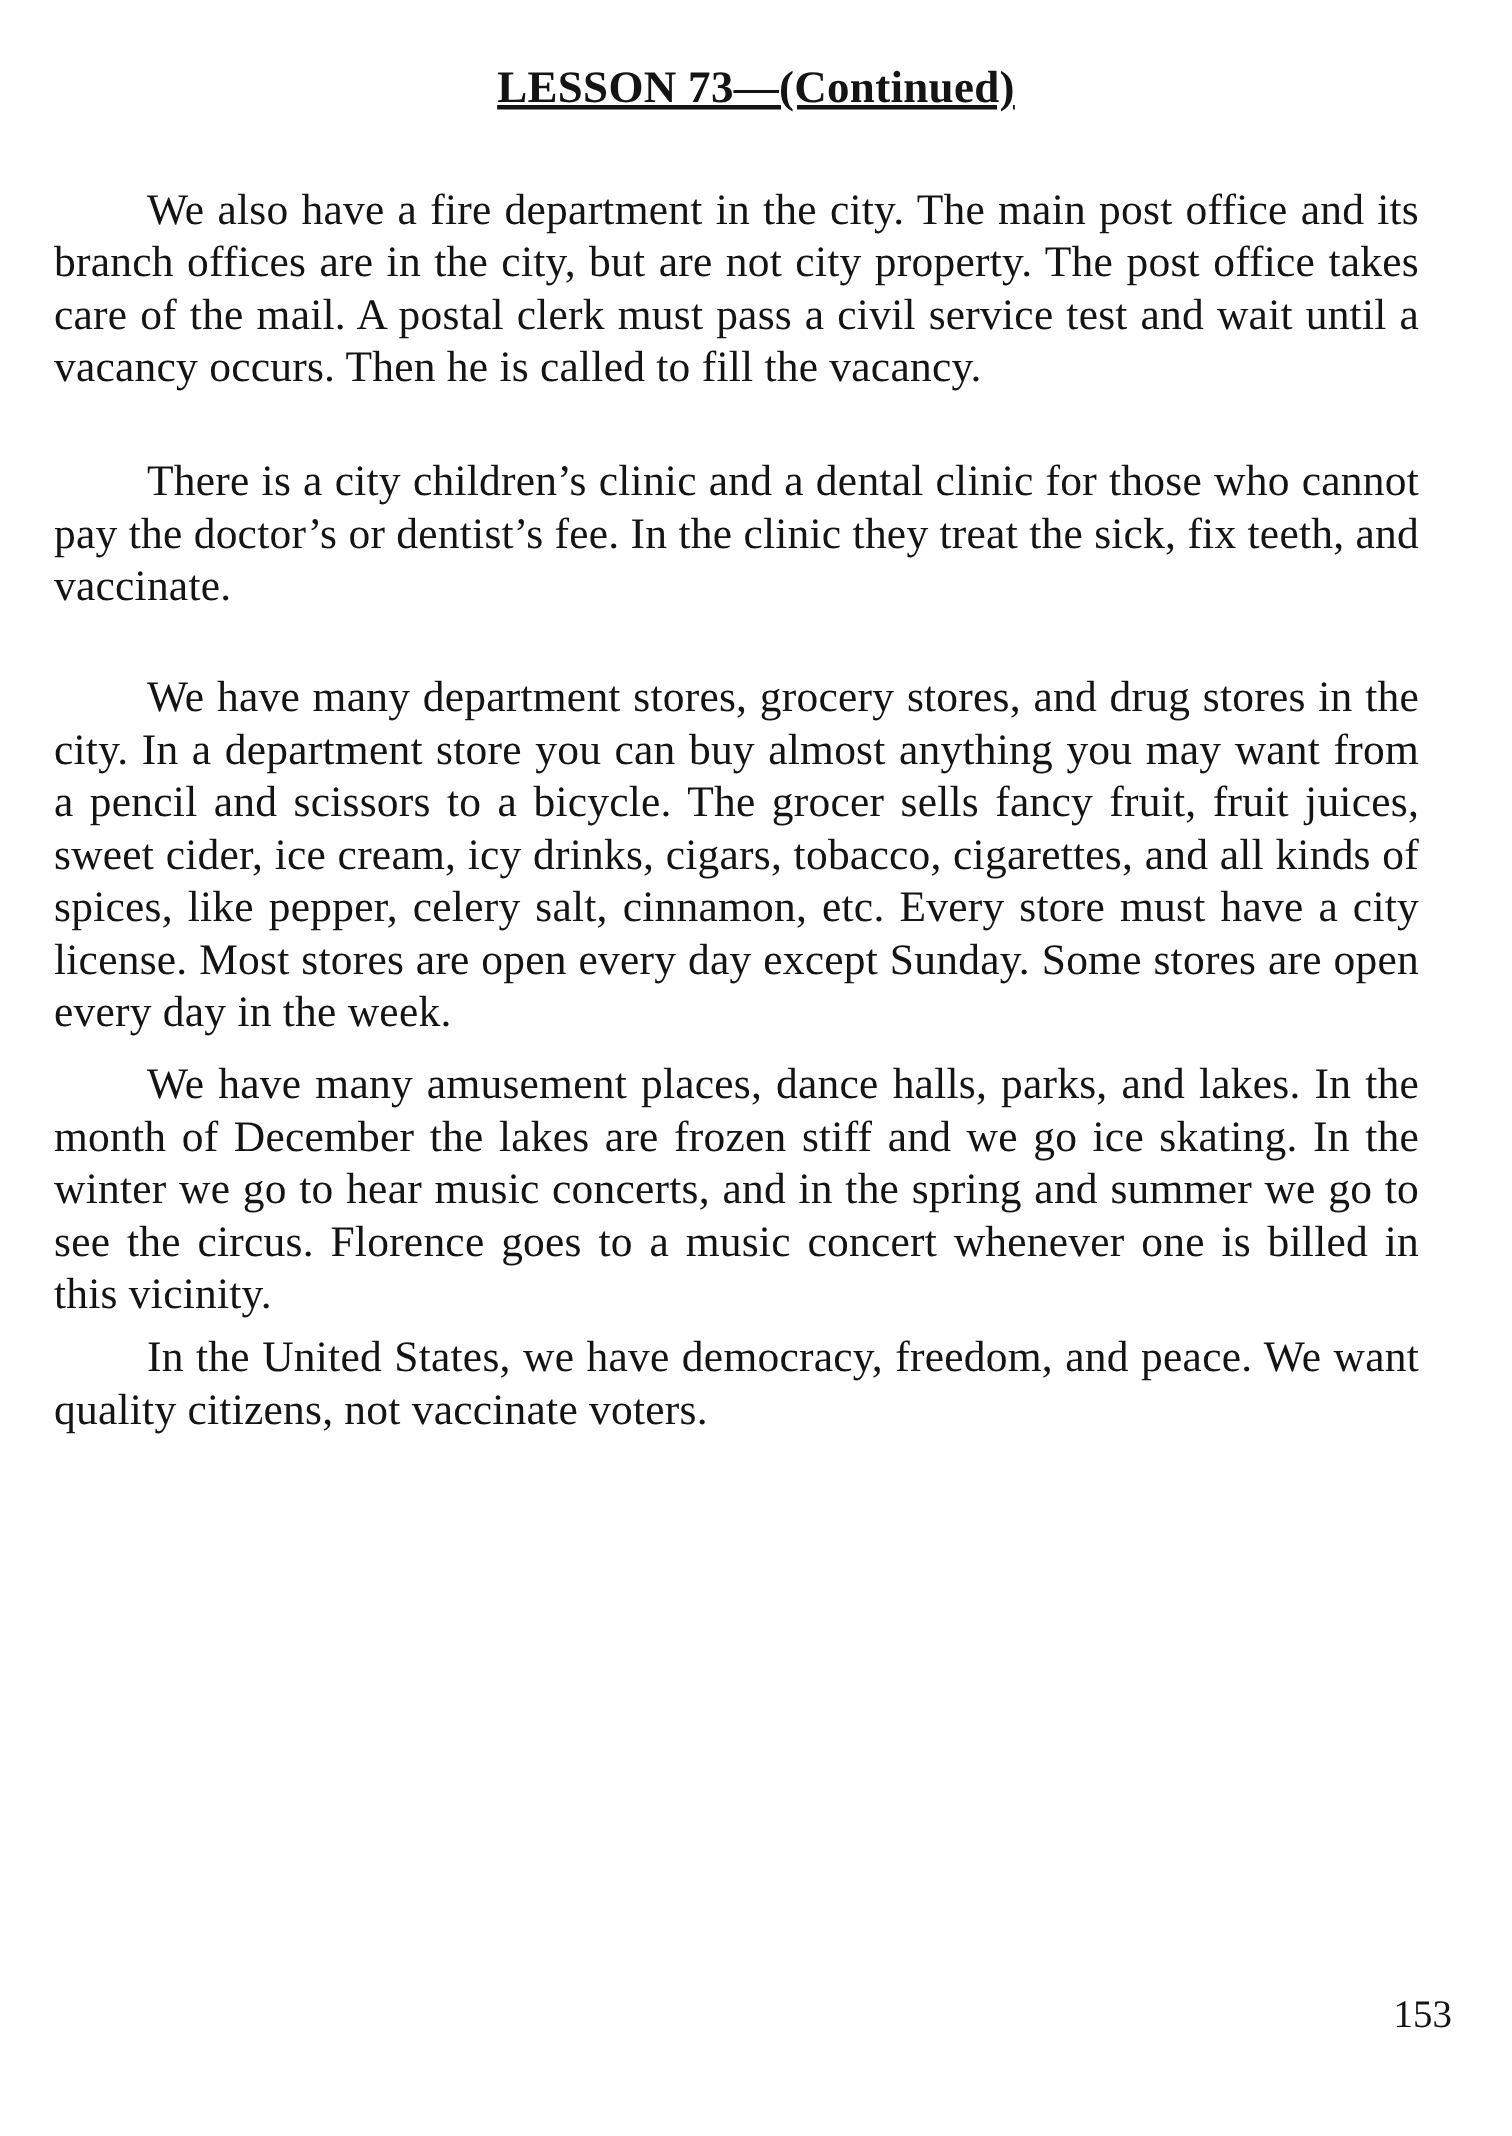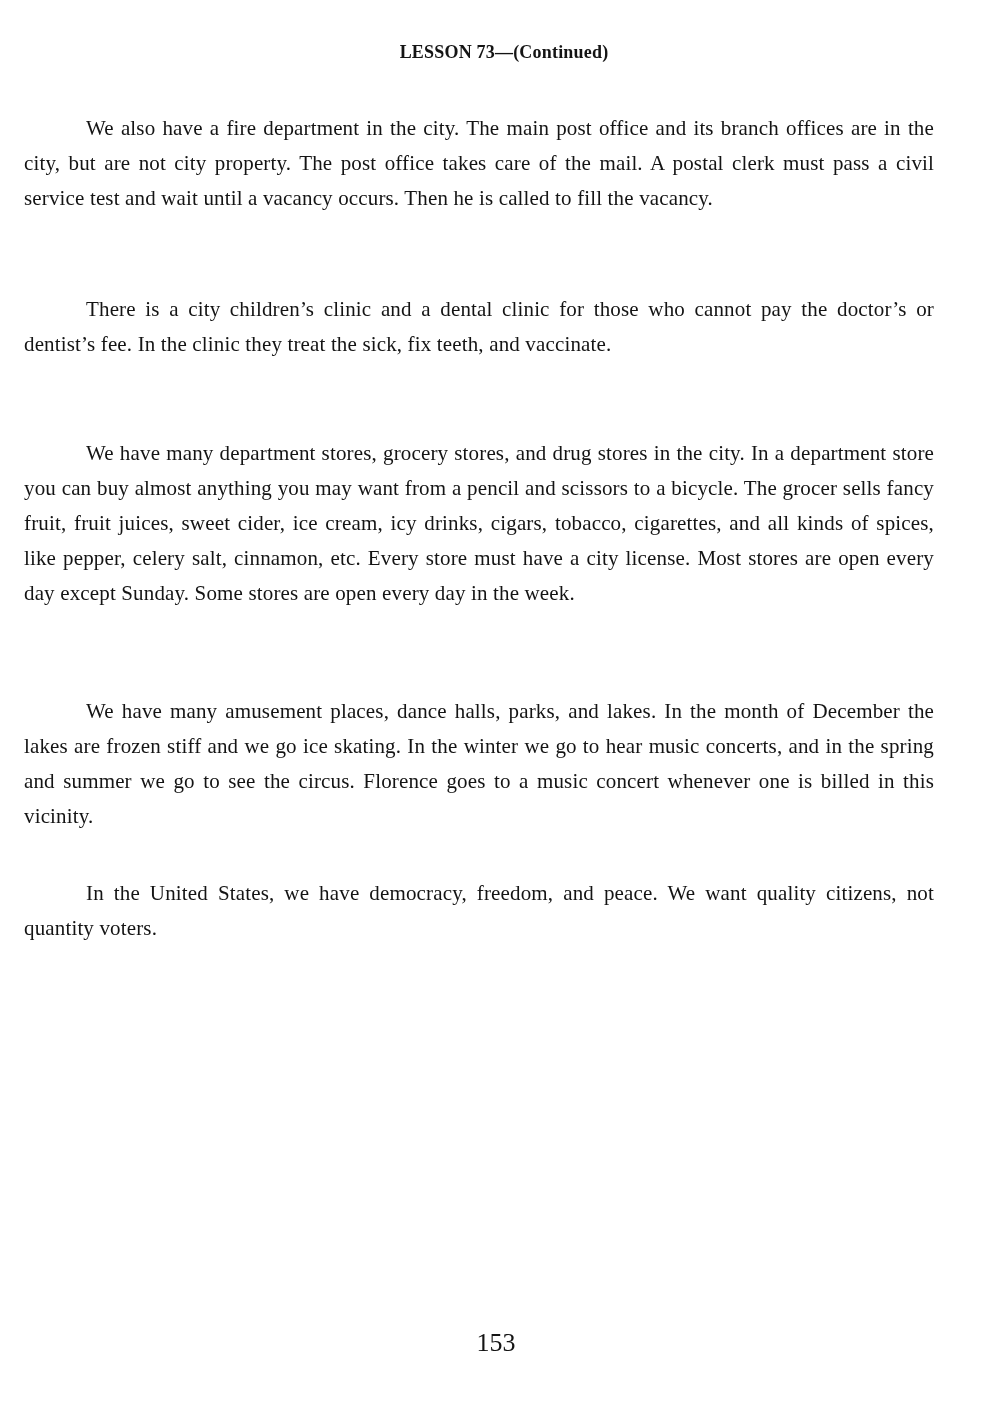--- a/index.html
+++ b/index.html
@@ -21,54 +21,55 @@
     top: 0;
     width: 910px;
   }
   .heading {
     position: absolute;
     top: 42px;
     left: 0;
     width: 960px;
     text-align: center;
     font-weight: bold;
-    font-size: 18px;
+    font-size: 30px;
     letter-spacing: 0.2px;
+    text-decoration: underline;
   }
   .para {
     position: absolute;
     left: 0;
     width: 910px;
-    margin: 0;
-    font-size: 21px;
+    margin: 12px;
+    font-size: 29px;
     line-height: 35px;
     text-align: justify;
     text-indent: 62px;
     letter-spacing: 0.15px;
   }
   #p1 { top: 111px; }
   #p2 { top: 292px; }
   #p3 { top: 436px; }
   #p4 { top: 694px; }
   #p5 { top: 876px; }
   .page-number {
     position: absolute;
     top: 1328px;
     left: 0;
     width: 944px;
-    text-align: center;
+    text-align: right;
     font-size: 26px;
   }
 </style>
 </head>
 <body>
 
 <div class="page">
   <div class="heading">LESSON 73—(Continued)</div>
 
   <p class="para" id="p1">We also have a fire department in the city. The main post office and its branch offices are in the city, but are not city property. The post office takes care of the mail. A postal clerk must pass a civil service test and wait until a vacancy occurs. Then he is called to fill the vacancy.</p>
   <p class="para" id="p2">There is a city children’s clinic and a dental clinic for those who cannot pay the doctor’s or dentist’s fee. In the clinic they treat the sick, fix teeth, and vaccinate.</p>
   <p class="para" id="p3">We have many department stores, grocery stores, and drug stores in the city. In a department store you can buy almost anything you may want from a pencil and scissors to a bicycle. The grocer sells fancy fruit, fruit juices, sweet cider, ice cream, icy drinks, cigars, tobacco, cigarettes, and all kinds of spices, like pepper, celery salt, cinnamon, etc. Every store must have a city license. Most stores are open every day except Sunday. Some stores are open every day in the week.</p>
   <p class="para" id="p4">We have many amusement places, dance halls, parks, and lakes. In the month of December the lakes are frozen stiff and we go ice skating. In the winter we go to hear music concerts, and in the spring and summer we go to see the circus. Florence goes to a music concert whenever one is billed in this vicinity.</p>
-  <p class="para" id="p5">In the United States, we have democracy, freedom, and peace. We want quality citizens, not quantity voters.</p>
+  <p class="para" id="p5">In the United States, we have democracy, freedom, and peace. We want quality citizens, not vaccinate voters.</p>
 
   <div class="page-number">153</div>
 </div>
 
 </body></html>

